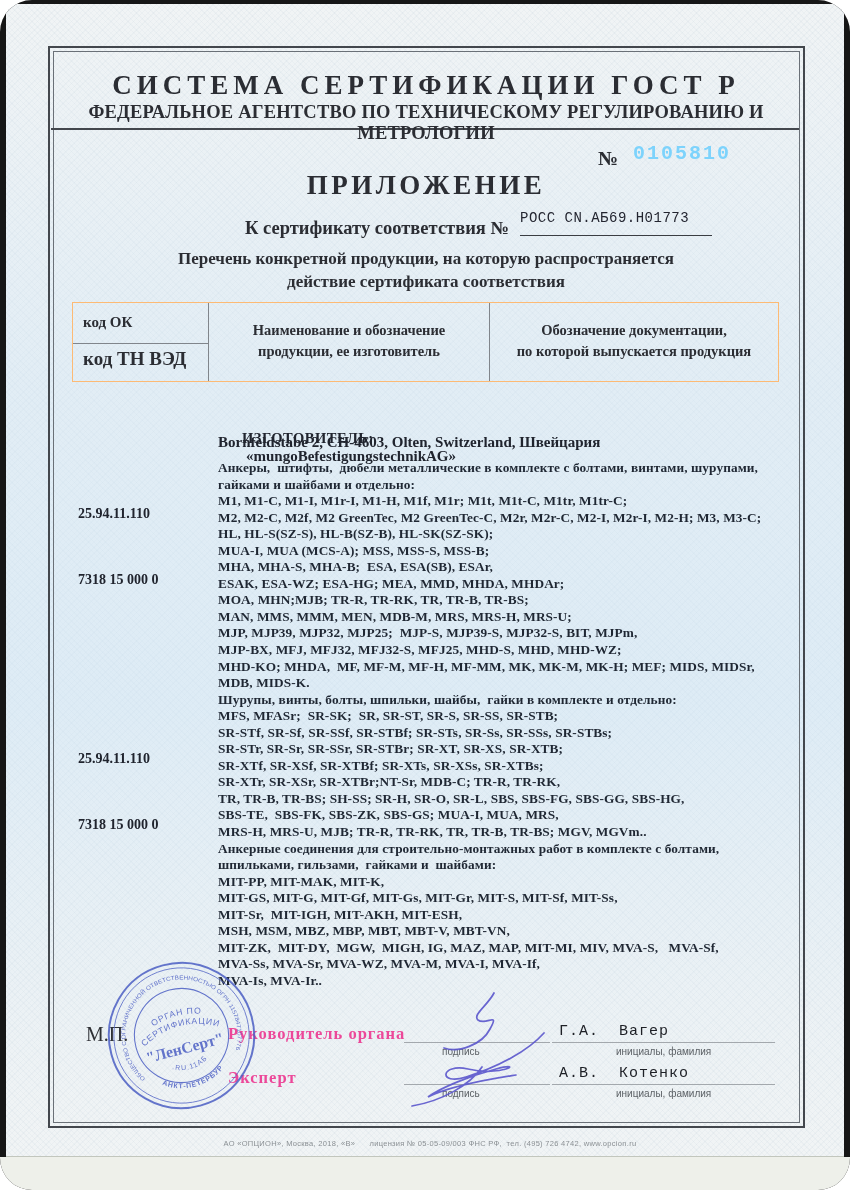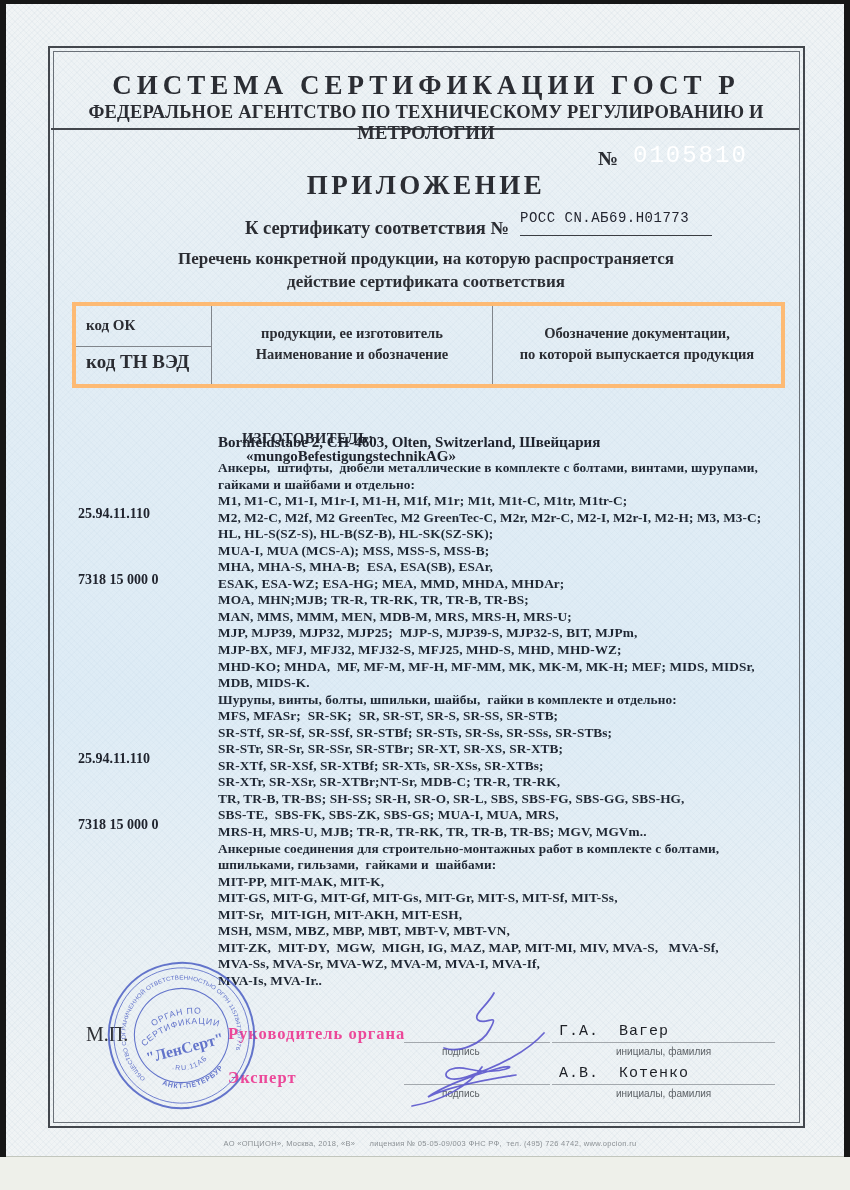--- a/index.html
+++ b/index.html
@@ -1,46 +1,46 @@
 <!DOCTYPE html>
 <html><head>
 <meta charset="utf-8">
 <style>
   html,body{margin:0;padding:0;}
   .screen{position:relative;width:850px;height:1190px;background:#161616;overflow:hidden;
-          font-family:"Liberation Serif","DejaVu Serif",serif;}
+          font-family:"Liberation Serif","DejaVu Serif",serif;border-radius:32px;}
   .paper{position:absolute;left:6px;top:4px;width:838px;height:1152px;
     background-color:#f1f4f5;
     background-image:
       linear-gradient(180deg, rgba(205,228,244,0) 0px, rgba(203,227,245,0.40) 380px,
                       rgba(199,226,246,0.46) 700px, rgba(205,228,244,0.15) 1000px, rgba(205,228,244,0) 1152px),
       repeating-linear-gradient(45deg, rgba(120,150,175,0.055) 0 1px, transparent 1px 4px),
       repeating-linear-gradient(-45deg, rgba(120,150,175,0.055) 0 1px, transparent 1px 4px);
     border-bottom:1px solid #c2c6bd;}
   .mat{position:absolute;left:0;top:1157px;width:850px;height:33px;background:#eef0ea;}
   .content{position:absolute;left:0;top:0;width:850px;height:1190px;}
 
   .frame-outer{position:absolute;left:48px;top:46px;width:753px;height:1078px;border:2.5px solid #43474d;}
   .frame-inner{position:absolute;left:3px;top:3px;right:3px;bottom:3px;border:1px solid #6a7077;}
   .header-rule{position:absolute;left:51px;top:128px;width:748px;height:2px;background:#43474d;}
 
   .t-center{position:absolute;left:60px;width:732px;text-align:center;color:#2b2d33;}
   .sys-title{top:70px;font-size:27px;font-weight:bold;letter-spacing:5px;}
   .agency{top:102px;font-size:18.5px;font-weight:bold;letter-spacing:0.2px;}
   .no-sign{position:absolute;left:598px;top:147px;font-size:20px;font-weight:bold;color:#2b2d33;}
-  .blank-no{position:absolute;left:633px;top:142px;font-size:24px;letter-spacing:2px;color:#ffffff;
-            font-family:"Liberation Mono","DejaVu Sans Mono",monospace;}
+  .blank-no{position:absolute;left:633px;top:142px;font-size:20px;letter-spacing:2px;color:#7dd3fc;
+            font-family:"Liberation Mono","DejaVu Sans Mono",monospace;font-weight:bold;}
   .doc-title{top:170px;font-size:27px;font-weight:bold;letter-spacing:3.5px;}
   .cert-label{position:absolute;left:245px;top:218px;font-size:18.5px;font-weight:bold;color:#2b2d33;}
   .cert-value{position:absolute;left:520px;top:210px;width:192px;height:25px;border-bottom:1.5px solid #3a3d42;
               font-family:"Liberation Mono","DejaVu Sans Mono",monospace;font-size:14px;letter-spacing:0.5px;color:#232530;}
   .subtitle1{top:249px;font-size:17px;font-weight:bold;}
   .subtitle2{top:272px;font-size:17px;font-weight:bold;}
 
-  .table-box{position:absolute;left:72px;top:302px;width:705px;height:78px;border:4px solid #fdba74;color:#2b2d33;}
+  .table-box{position:absolute;left:72px;top:302px;width:705px;height:78px;border:1px solid #fdba74;color:#2b2d33;}
   .vline1{position:absolute;left:135px;top:0;width:1px;height:78px;background:#80858b;}
   .vline2{position:absolute;left:416px;top:0;width:1px;height:78px;background:#80858b;}
   .hsplit{position:absolute;left:0;top:40px;width:135px;height:1px;background:#80858b;}
   .cell-ok{position:absolute;left:10px;top:11px;font-size:15px;font-weight:bold;}
   .cell-tnved{position:absolute;left:10px;top:45px;font-size:19px;font-weight:bold;}
   .cell-mid{position:absolute;left:136px;top:17px;width:280px;text-align:center;font-size:14.5px;font-weight:bold;line-height:21px;}
   .cell-right{position:absolute;left:417px;top:17px;width:288px;text-align:center;font-size:14.5px;font-weight:bold;line-height:21px;}
 
   .manu-row{position:absolute;left:218px;top:411px;font-weight:bold;color:#20242e;white-space:pre;}
   .manu-label{font-size:14.5px;letter-spacing:0.5px;}
@@ -100,22 +100,22 @@
     <div class="t-center subtitle1">Перечень конкретной продукции,  на которую распространяется</div>
     <div class="t-center subtitle2">действие сертификата соответствия</div>
 
     <div class="table-box">
       <div class="vline1"></div>
       <div class="vline2"></div>
       <div class="hsplit"></div>
       <div class="cell-ok">код ОК</div>
       <div class="cell-tnved">код ТН ВЭД</div>
       <div class="cell-mid">
+        <div>Наименование и обозначение</div>
         <div>продукции, ее изготовитель</div>
-        <div>Наименование и обозначение</div>
       </div>
       <div class="cell-right">
         <div>Обозначение документации,</div>
         <div>по которой выпускается продукция</div>
       </div>
     </div>
 
     <div class="manu-row">
       <span class="manu-label">ИЗГОТОВИТЕЛЬ:</span>
       <span class="manu-name">«mungoBefestigungstechnikAG»</span>

